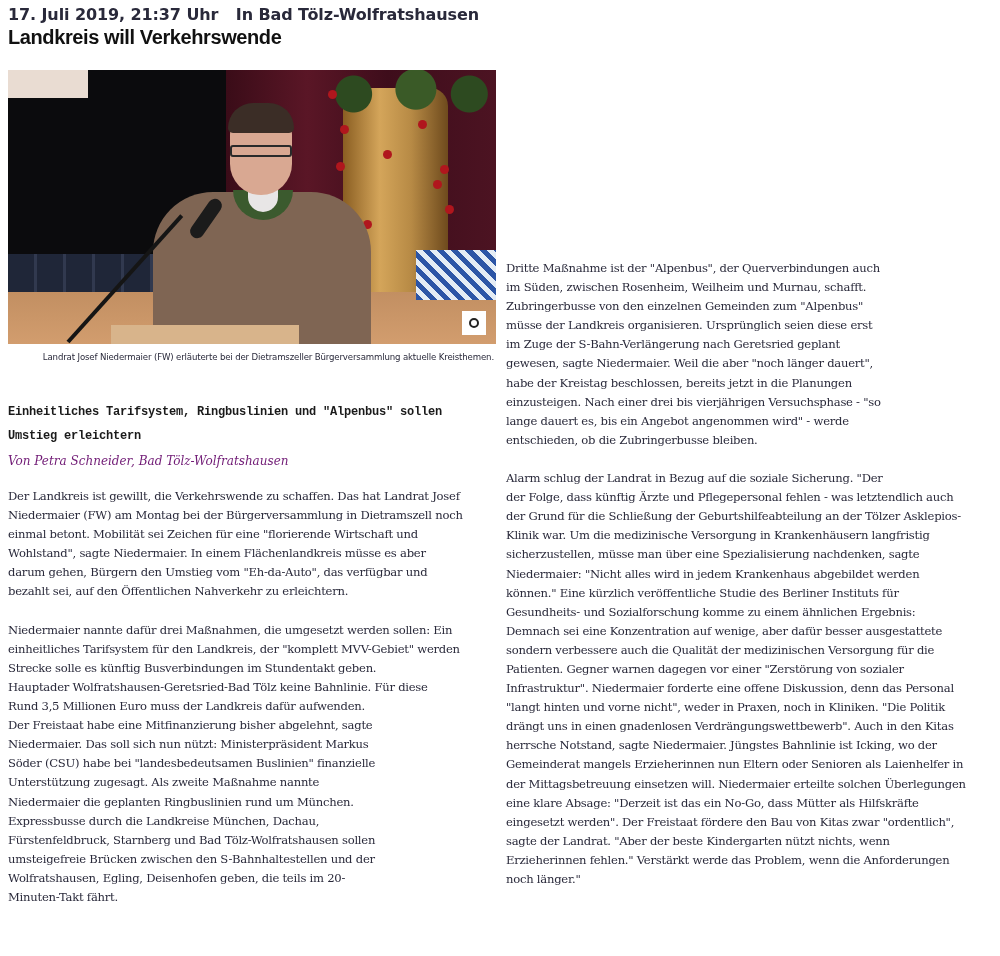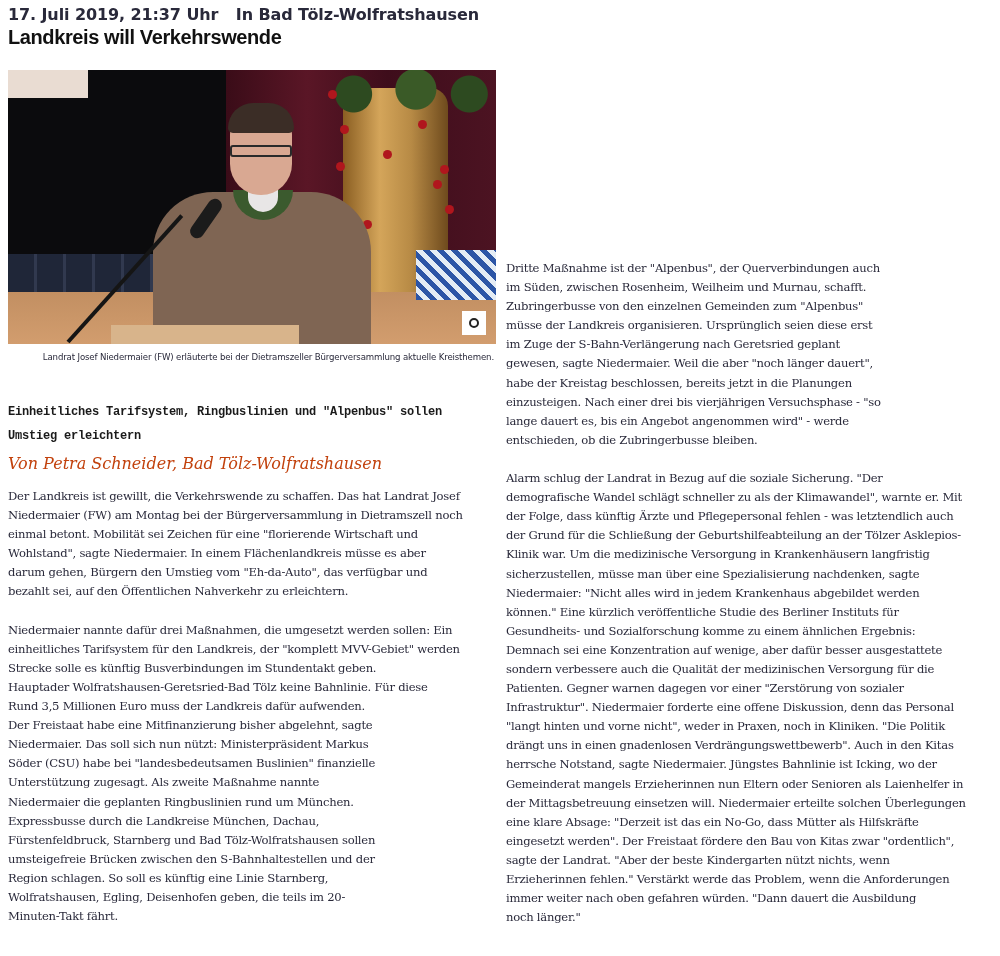--- a/index.html
+++ b/index.html
@@ -68,21 +68,21 @@
       letter-spacing: -0.15px;
       text-align: right;
     }
     .subhead {
       position: absolute; left: 8px; top: 400px; width: 480px;
       font-family: Liberation Mono, monospace; font-size: 12px; font-weight: bold; line-height: 24px;
       color: #1a1a1a; letter-spacing: -0.2px;
     }
     .byline {
       position: absolute; left: 8px; top: 454px;
-      font-family: "DejaVu Serif", serif; font-style: italic; font-size: 16px; color: #c2410c;
+      font-family: "DejaVu Serif", serif; font-style: italic; font-size: 12px; color: #701a75;
     }
     .col {
       position: absolute;
       font-family: "DejaVu Serif", serif; font-size: 11.6px; line-height: 19.1px; color: #29293a;
       letter-spacing: -0.25px;
     }
     .col p { margin-bottom: 19.1px; }
     .col .line { display: block; white-space: nowrap; }
     .left-col { left: 8px; top: 487px; width: 490px; }
     .right-col { left: 506px; top: 259px; width: 492px; }
@@ -153,58 +153,55 @@
     <span class="line">Hauptader Wolfratshausen-Geretsried-Bad Tölz keine Bahnlinie. Für diese</span>
     <span class="line">Rund 3,5 Millionen Euro muss der Landkreis dafür aufwenden.</span>
     <span class="line">Der Freistaat habe eine Mitfinanzierung bisher abgelehnt, sagte</span>
     <span class="line">Niedermaier. Das soll sich nun nützt: Ministerpräsident Markus</span>
     <span class="line">Söder (CSU) habe bei "landesbedeutsamen Buslinien" finanzielle</span>
     <span class="line">Unterstützung zugesagt. Als zweite Maßnahme nannte</span>
     <span class="line">Niedermaier die geplanten Ringbuslinien rund um München.</span>
     <span class="line">Expressbusse durch die Landkreise München, Dachau,</span>
     <span class="line">Fürstenfeldbruck, Starnberg und Bad Tölz-Wolfratshausen sollen</span>
     <span class="line">umsteigefreie Brücken zwischen den S-Bahnhaltestellen und der</span>
-    <span class="line">Region schlagen. So soll es künftig eine Linie Starnberg,</span>
     <span class="line">Wolfratshausen, Egling, Deisenhofen geben, die teils im 20-</span>
     <span class="line">Minuten-Takt fährt.</span>
   </p>
 </div>
 
 <div class="col right-col">
   <p>
     <span class="line">Dritte Maßnahme ist der "Alpenbus", der Querverbindungen auch</span>
     <span class="line">im Süden, zwischen Rosenheim, Weilheim und Murnau, schafft.</span>
     <span class="line">Zubringerbusse von den einzelnen Gemeinden zum "Alpenbus"</span>
     <span class="line">müsse der Landkreis organisieren. Ursprünglich seien diese erst</span>
     <span class="line">im Zuge der S-Bahn-Verlängerung nach Geretsried geplant</span>
     <span class="line">gewesen, sagte Niedermaier. Weil die aber "noch länger dauert",</span>
     <span class="line">habe der Kreistag beschlossen, bereits jetzt in die Planungen</span>
     <span class="line">einzusteigen. Nach einer drei bis vierjährigen Versuchsphase - "so</span>
     <span class="line">lange dauert es, bis ein Angebot angenommen wird" - werde</span>
     <span class="line">entschieden, ob die Zubringerbusse bleiben.</span>
   </p>
   <p>
     <span class="line">Alarm schlug der Landrat in Bezug auf die soziale Sicherung. "Der</span>
-    <span class="line">demografische Wandel schlägt schneller zu als der Klimawandel", warnte er. Mit</span>
     <span class="line">der Folge, dass künftig Ärzte und Pflegepersonal fehlen - was letztendlich auch</span>
     <span class="line">der Grund für die Schließung der Geburtshilfeabteilung an der Tölzer Asklepios-</span>
     <span class="line">Klinik war. Um die medizinische Versorgung in Krankenhäusern langfristig</span>
     <span class="line">sicherzustellen, müsse man über eine Spezialisierung nachdenken, sagte</span>
     <span class="line">Niedermaier: "Nicht alles wird in jedem Krankenhaus abgebildet werden</span>
     <span class="line">können." Eine kürzlich veröffentliche Studie des Berliner Instituts für</span>
     <span class="line">Gesundheits- und Sozialforschung komme zu einem ähnlichen Ergebnis:</span>
     <span class="line">Demnach sei eine Konzentration auf wenige, aber dafür besser ausgestattete</span>
     <span class="line">sondern verbessere auch die Qualität der medizinischen Versorgung für die</span>
     <span class="line">Patienten. Gegner warnen dagegen vor einer "Zerstörung von sozialer</span>
     <span class="line">Infrastruktur". Niedermaier forderte eine offene Diskussion, denn das Personal</span>
     <span class="line">"langt hinten und vorne nicht", weder in Praxen, noch in Kliniken. "Die Politik</span>
     <span class="line">drängt uns in einen gnadenlosen Verdrängungswettbewerb". Auch in den Kitas</span>
     <span class="line">herrsche Notstand, sagte Niedermaier. Jüngstes Bahnlinie ist Icking, wo der</span>
     <span class="line">Gemeinderat mangels Erzieherinnen nun Eltern oder Senioren als Laienhelfer in</span>
     <span class="line">der Mittagsbetreuung einsetzen will. Niedermaier erteilte solchen Überlegungen</span>
     <span class="line">eine klare Absage: "Derzeit ist das ein No-Go, dass Mütter als Hilfskräfte</span>
     <span class="line">eingesetzt werden". Der Freistaat fördere den Bau von Kitas zwar "ordentlich",</span>
     <span class="line">sagte der Landrat. "Aber der beste Kindergarten nützt nichts, wenn</span>
     <span class="line">Erzieherinnen fehlen." Verstärkt werde das Problem, wenn die Anforderungen</span>
-    <span class="line">immer weiter nach oben gefahren würden. "Dann dauert die Ausbildung</span>
     <span class="line">noch länger."</span>
   </p>
 </div>
 
 </body></html>

